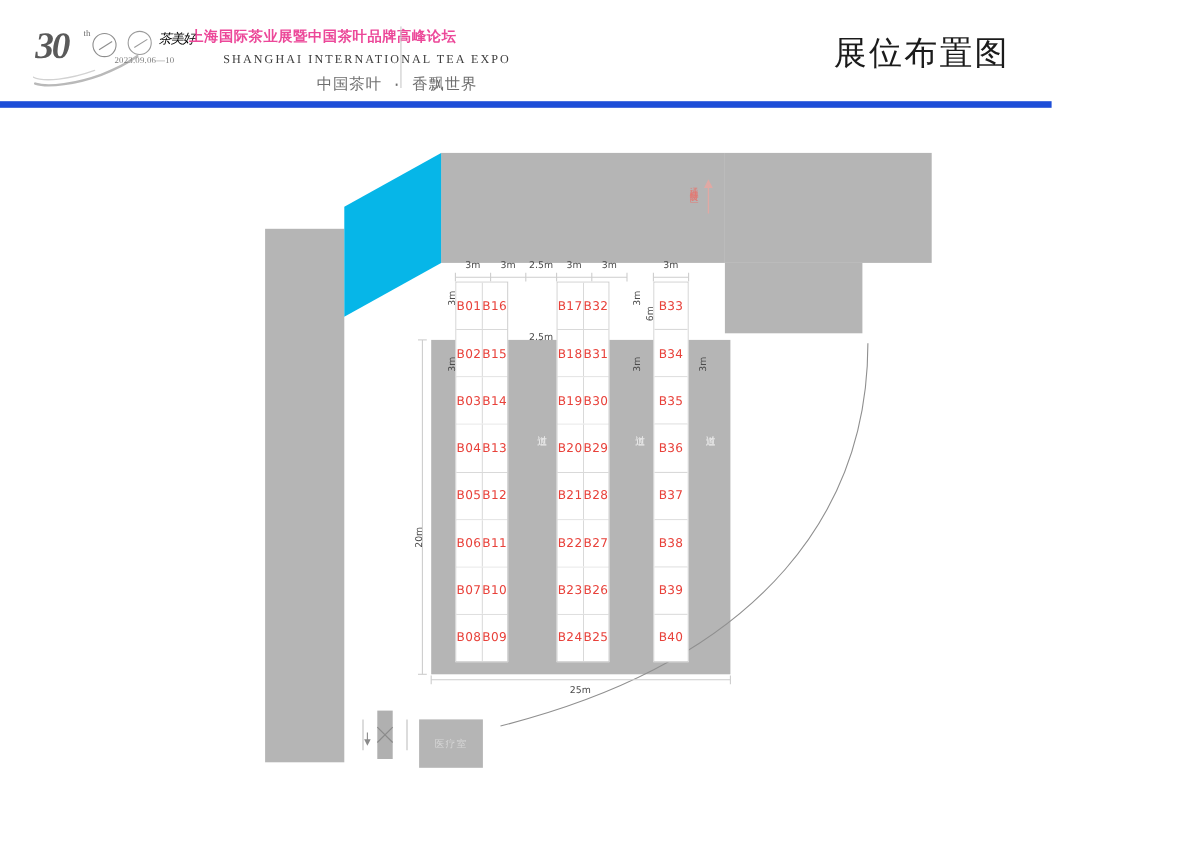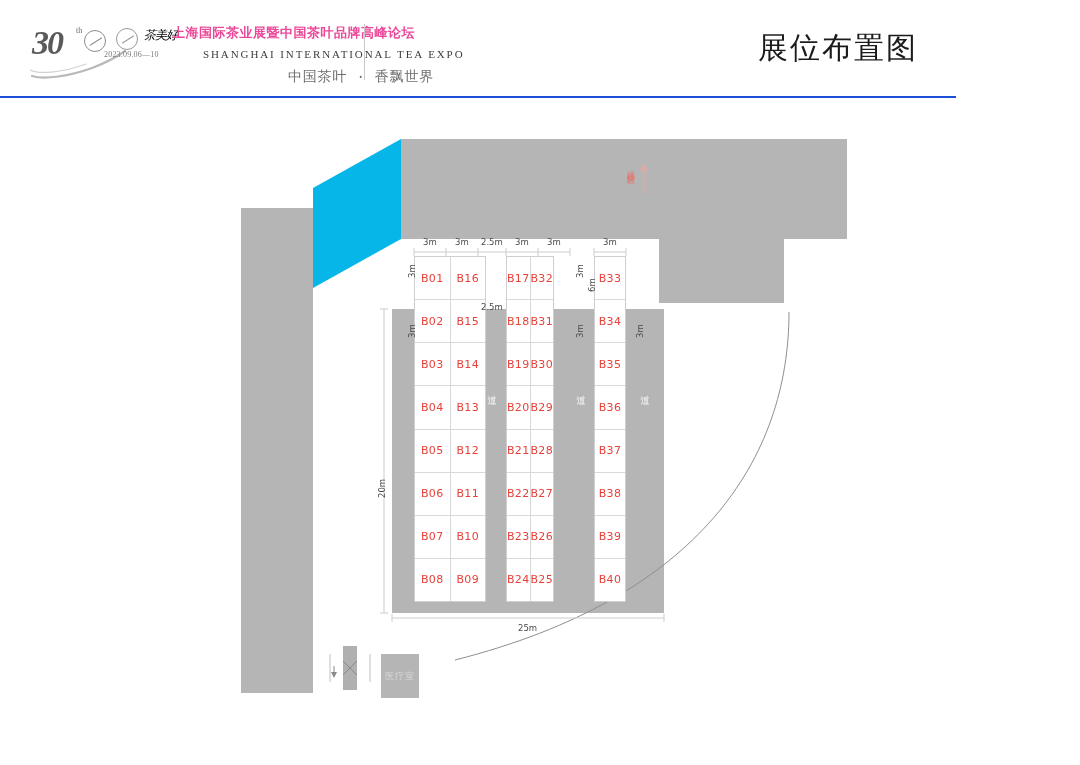--- a/index.html
+++ b/index.html
@@ -14,21 +14,21 @@
     width: 1080px; height: 765px;
     background: #ffffff;
   }
 
   
   #header {
     position: absolute;
     left: 0; top: 0;
     width: 956px; height: 98px;
     background: #ffffff;
-    border-bottom: 2px solid #1d4ed8;
+    border-bottom: 6px solid #1d4ed8;
   }
   #logo-block {
     position: absolute;
     left: 32px; top: 24px;
     width: 326px; height: 58px;
   }
   .logo-30 {
     position: absolute;
     left: 0; top: 2px;
     font-family: "Liberation Serif", "DejaVu Serif", serif;
@@ -319,21 +319,21 @@
       <line x1="357" y1="563" x2="343" y2="577" stroke="#8a8a8a" stroke-width="1"></line>
       <line x1="330" y1="556" x2="330" y2="584" stroke="#d5d5d5" stroke-width="1.5"></line>
       <line x1="370" y1="556" x2="370" y2="584" stroke="#d5d5d5" stroke-width="1.5"></line>
 
       <g>
         <line x1="334" y1="568" x2="334" y2="578" stroke="#8a8a8a" stroke-width="1"></line>
         <polygon points="334,580 331,574 337,574" fill="#8a8a8a"></polygon>
       </g>
     </svg>
 
-    <div class="block" id="block-a" style="left:414px; top:158px; width:72px; height:346px;">
+    <div class="block" id="block-a" style="left:414px; top:158px; width:48px; height:346px;">
       <div class="block-row">
         <div class="booth">
             <span class="booth-label">B01</span>
           </div>
         <div class="booth">
             <span class="booth-label">B16</span>
           </div>
       </div>
       <div class="block-row">
         <div class="booth">
@@ -505,18 +505,18 @@
 
     <div class="dim vert" style="left:378px; top:400px;">20m</div>
     <div class="dim" style="left:518px; top:526px;text-align:center;">25m</div>
 
     <div class="aisle-label" style="left:487px; top:290px;">过道</div>
     <div class="aisle-label" style="left:576px; top:290px;">过道</div>
     <div class="aisle-label" style="left:640px; top:290px;">过道</div>
 
     <div class="redvert" style="left:626px; top:66px;">通往特装区</div>
 
-    <div id="medical-room" style="left:381px; top:556px; width:38px; height:44px;">
+    <div id="medical-room" style="left:381px; top:556px; width:58px; height:44px;">
       <span>医疗室</span>
     </div>
 
   </div>
 </div>
 
 </body></html>

